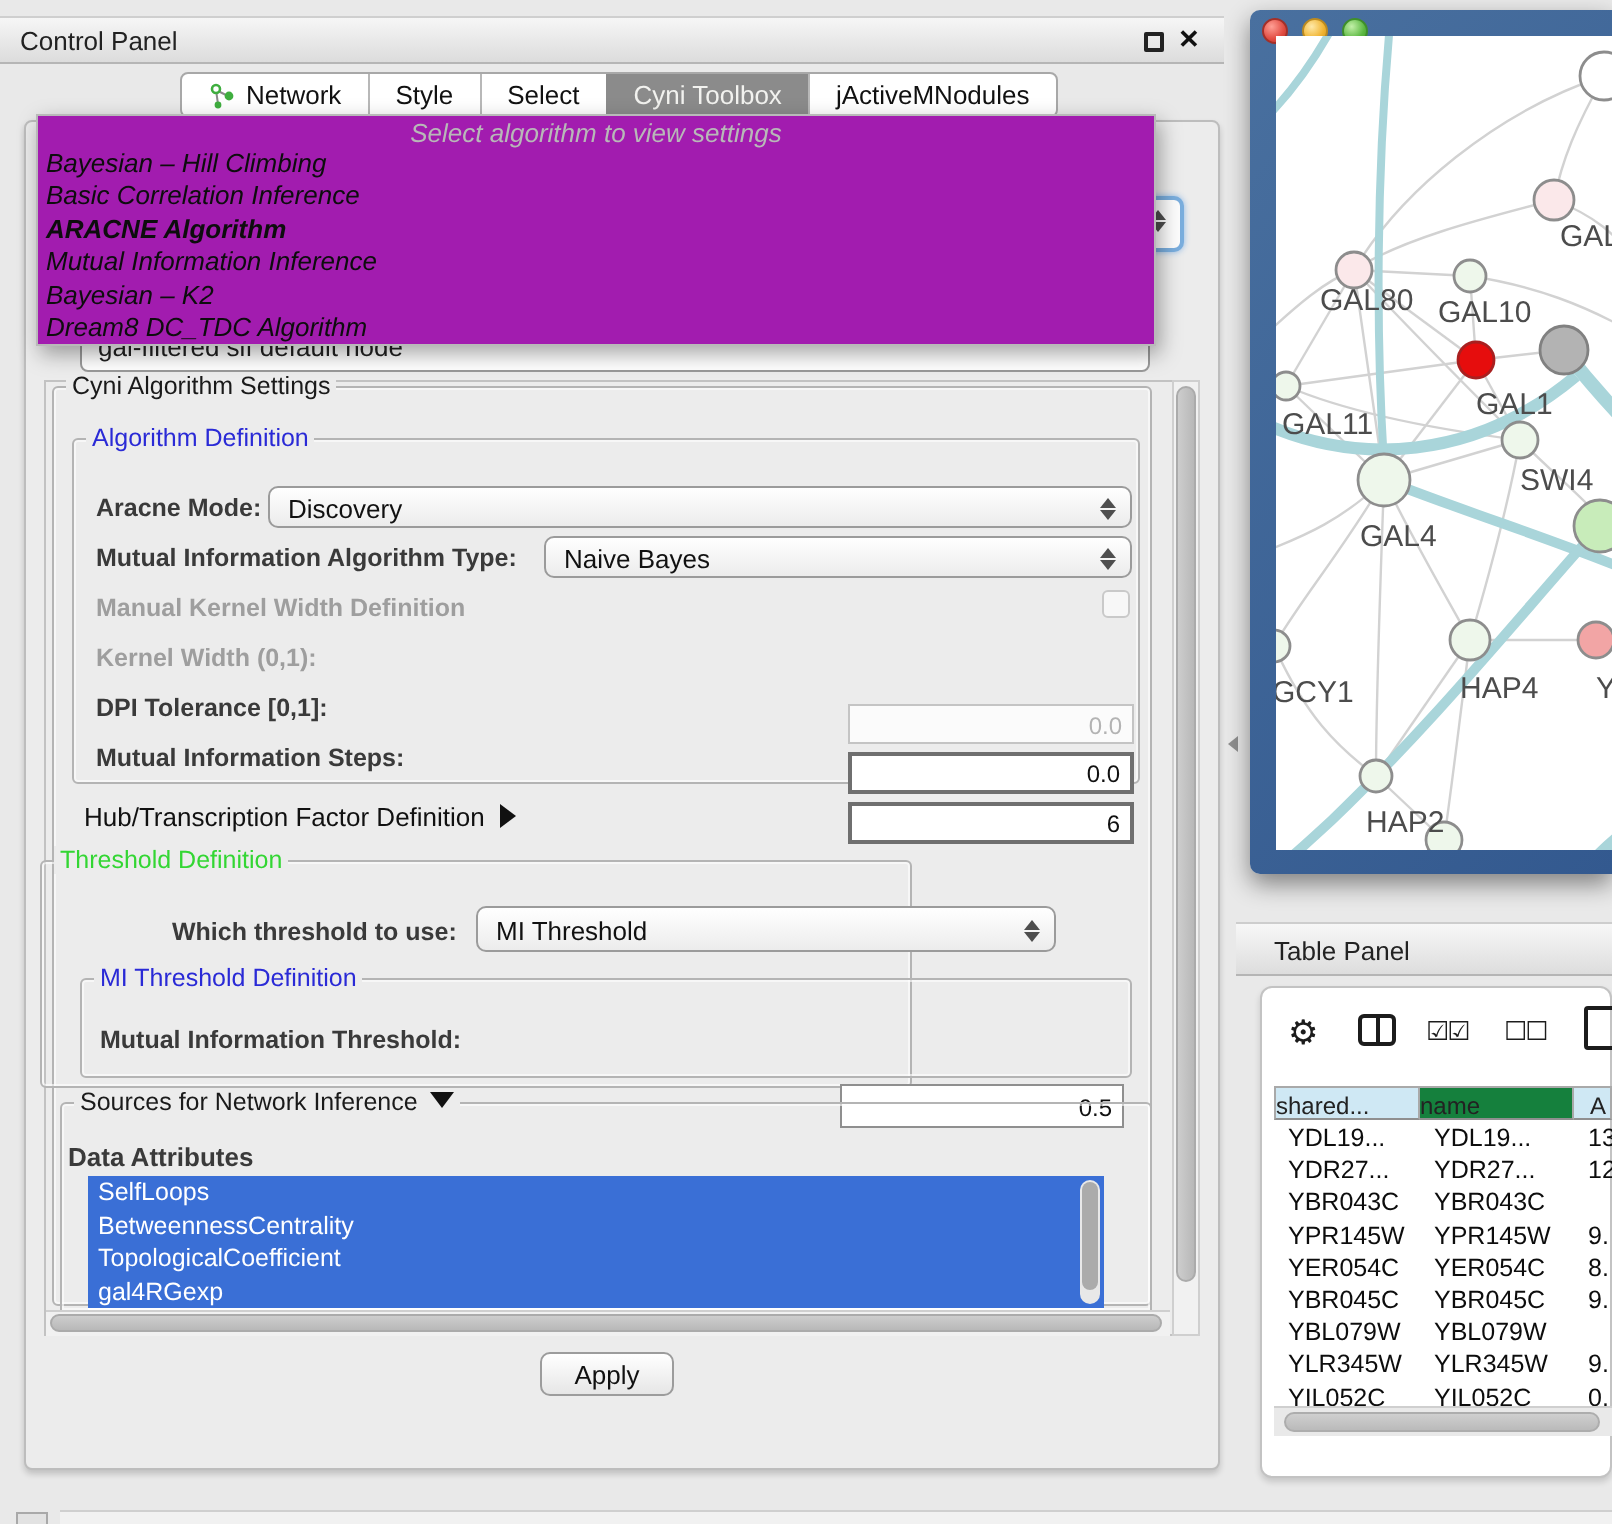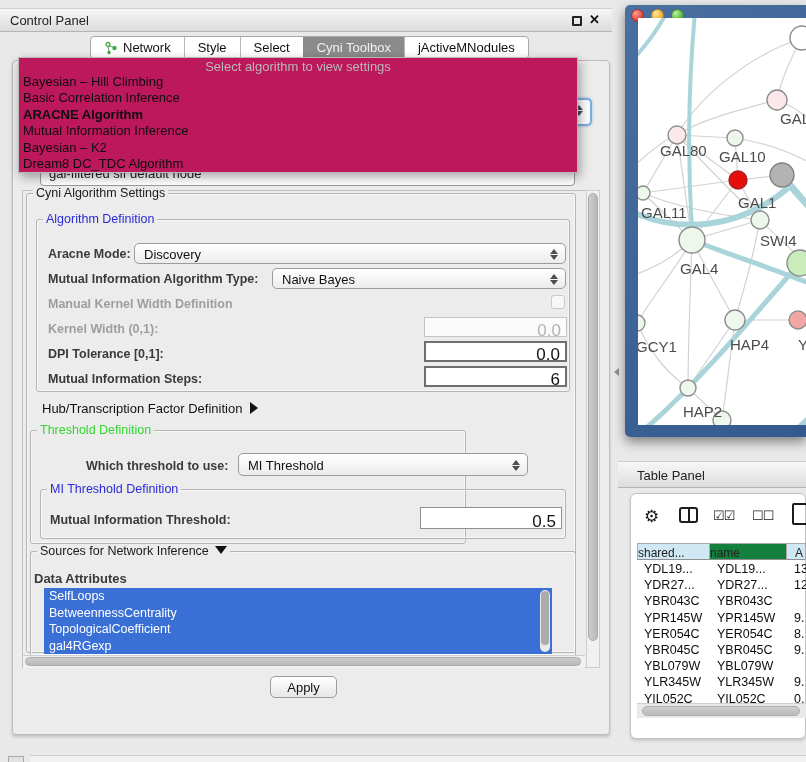--- a/index.html
+++ b/index.html
@@ -18,22 +18,22 @@
     background:#ececec; border:1px solid #bdbdbd; border-radius:4px; box-shadow:0 2px 3px rgba(0,0,0,0.18); }
 
   
   .seg-bar { position:absolute; display:flex; background:#fff; border:1px solid #a8a8a8; border-radius:4px; overflow:hidden; height:23px; }
   .seg { display:flex; align-items:center; justify-content:center; gap:5px; padding:0 13px; font-size:13px; color:#111;
     border-left:1px solid #b8b8b8; cursor:pointer; white-space:nowrap; }
   .seg:first-child { border-left:none; }
   .seg.sel { background:#8b8b8b; color:#f2f2ef; border-left-color:#8b8b8b; }
 
   
-  .popup { position:absolute; left:18px; top:57px; width:560px; height:116px; background:#be185d;
-    border:1px solid #b9b9b9; box-shadow:2px 4px 10px rgba(0,0,0,0.35); z-index:30; }
+  .popup { position:absolute; left:18px; top:57px; width:560px; height:116px; background:#a21caf;
+    border:1px solid #b9b9b9; box-shadow:2px 4px 10px rgba(0,0,0,0.35); z-index:30;font-style:italic; }
   .popup-prompt { text-align:center; color:#b8b8b8; font-size:13px; padding-top:1px; height:16px; }
   .popup-item { font-size:13px; color:#0d0d0d; padding-left:4px; height:16.4px; line-height:16.4px; cursor:pointer; }
   .popup-item.bold { font-weight:bold; }
 
   .bg-combo { position:absolute; left:40px; top:160px; width:535px; height:26px; background:#fff;
     border:1px solid #9a9a9a; border-radius:4px; z-index:5; font-size:13px; color:#222; padding:5px 0 0 8px; }
   .combo-fragment { position:absolute; left:566px; top:98px; width:26px; height:28px; background:#fdfdfd;
     border:2px solid #7aaede; border-radius:5px; box-shadow:0 0 3px #8cb8e8; z-index:10; }
 
   
@@ -54,22 +54,22 @@
   .lbl.dis { color:#9e9e9e; }
 
   .combo { position:absolute; height:21px; background:linear-gradient(#ffffff,#ececec); border:1px solid #9b9b9b; border-radius:5px;
     font-size:13px; color:#111; cursor:pointer; }
   .combo .val { position:absolute; left:9px; top:3px; }
   .stepper { position:absolute; right:7px; top:4px; width:8px; height:13px; }
   .stepper i { position:absolute; left:0; width:0; height:0; border-left:4px solid transparent; border-right:4px solid transparent; }
   .stepper .up { top:1px; border-bottom:5px solid #4e4e4e; }
   .stepper .dn { bottom:1px; border-top:5px solid #4e4e4e; }
 
-  .tfield { position:absolute; height:20px; background:#fff; border:1px solid #8f8f8f; font-size:17px; color:#111;
-    text-align:right; padding:3px 5px 0 0; }
+  .tfield { position:absolute; height:20px; background:#fff; border:1px solid #8f8f8f; font-size:12px; color:#111;
+    text-align:right; padding:3px 5px 0 0;margin-top:35px; }
   .tfield.dis { background:#fbfbfb; border-color:#c4c4c4; color:#b3b3b3; }
   .tfield.strong { border:2px solid #6f6f6f; padding-top:2px; }
 
   .checkbox { position:absolute; width:14px; height:14px; background:#f7f7f7; border:1px solid #c9c9c9; border-radius:3px; }
 
   .tri-right { display:inline-block; width:0; height:0; border-top:6px solid transparent; border-bottom:6px solid transparent;
     border-left:8px solid #111; margin-left:8px; vertical-align:-1px; }
   .tri-down { display:inline-block; width:0; height:0; border-left:6px solid transparent; border-right:6px solid transparent;
     border-top:8px solid #111; margin-left:6px; vertical-align:1px; }
 
@@ -215,21 +215,21 @@
   <span class="lbl" style="left:48px; top:347px;">DPI Tolerance [0,1]:</span>
   <div class="tfield strong" style="left:424px; top:341px; width:143px; height:21px;">0.0</div>
 
   <span class="lbl" style="left:48px; top:372px;">Mutual Information Steps:</span>
   <div class="tfield strong" style="left:424px; top:366px; width:143px; height:21px;">6</div>
 
   <div style="position:absolute; left:42px; top:401px; font-size:13px; color:#111; cursor:pointer;">
     <span>Hub/Transcription Factor Definition</span><span class="tri-right"></span>
   </div>
 
-  <div class="group" style="left:30px; top:430px; width:436px; height:114px;">
+  <div class="group" style="left:20px; top:430px; width:436px; height:114px;">
     <span class="legend green">Threshold Definition</span>
   </div>
   <span class="lbl" style="left:86px; top:459px;">Which threshold to use:</span>
   <div class="combo" style="left:238px; top:453px; width:290px; height:23px;">
     <span class="val" style="top:4px;">MI Threshold</span>
     <span class="stepper" style="top:5px;">
         <i class="up"></i>
         <i class="dn"></i>
       </span>
   </div>

